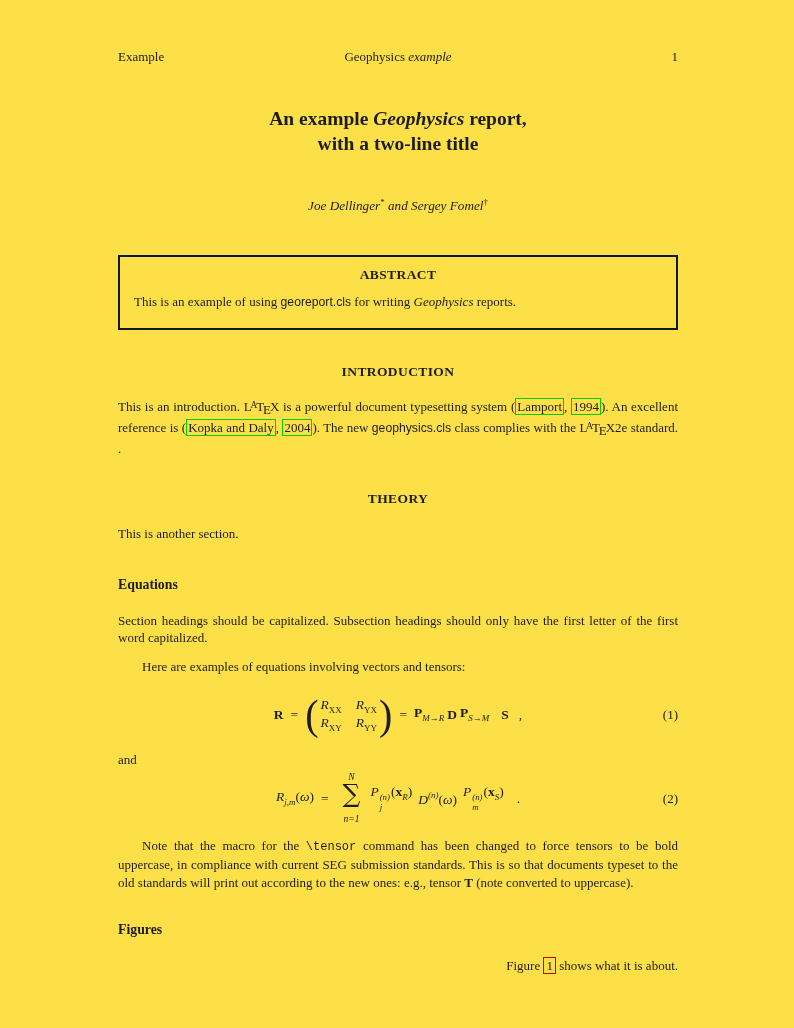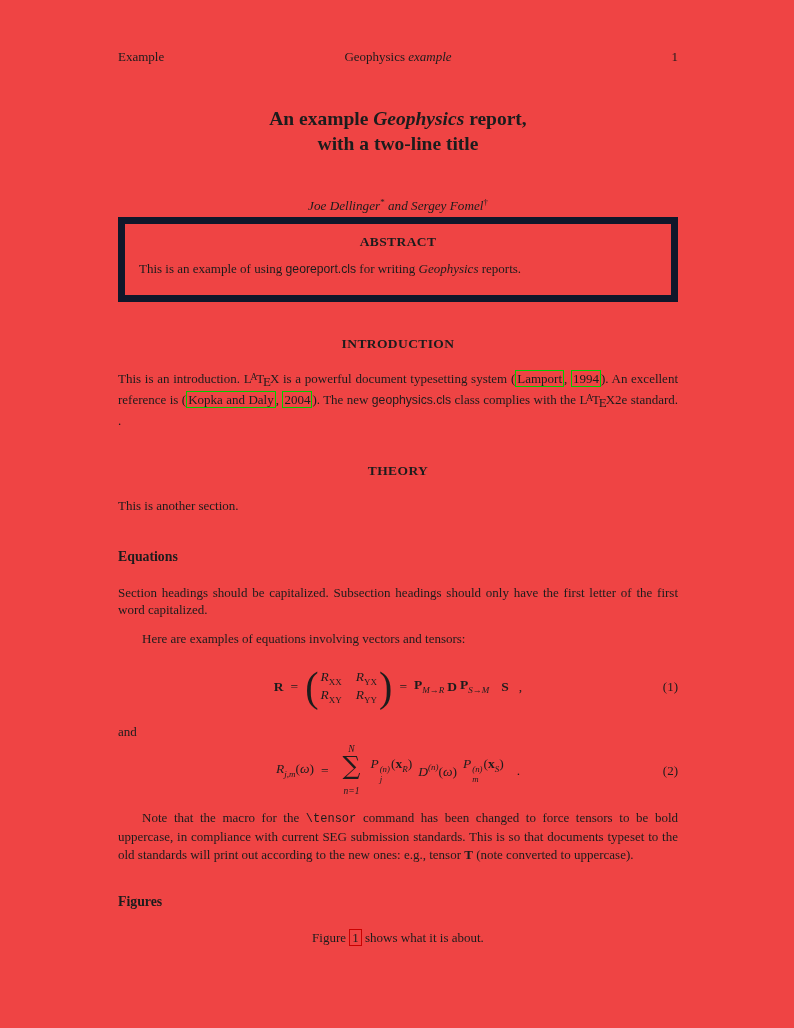--- a/index.html
+++ b/index.html
@@ -1,40 +1,40 @@
 <!DOCTYPE html>
 <html><head>
 <meta charset="utf-8">
 <style>
   html,body{margin:0;padding:0;background:#e8e8e8;}
   .page{
     position:relative;
     width:794px;height:1028px;
     margin:0 auto;
-    background:#ef4444;
+    background:#fde047;
     box-sizing:border-box;
     padding:48px 116px 0 118px;
     font-family:"Liberation Serif","DejaVu Serif",serif;
     font-size:13px;
     color:#1c1c1c;
     overflow:hidden;
   }
   
   .header{display:flex;align-items:baseline;font-size:13px;line-height:17px;}
   .h-left{flex:1;text-align:left;}
   .h-center{flex:0 0 auto;text-align:center;}
   .h-right{flex:1;text-align:right;}
   .it{font-style:italic;}
   
   .title{margin:41px 0 0;text-align:center;font-weight:bold;font-size:19.5px;line-height:25px;}
   
   .authors{margin:35px 0 0;text-align:center;font-style:italic;font-size:13.2px;line-height:23px;}
   .authors sup{font-size:9px;font-style:normal;}
   
-  .abstract{border:7px solid #0f172a;padding:9px 14px 16px 14px;}
+  .abstract{margin-top:38px;border:2px solid #0f172a;padding:9px 14px 16px 14px;}
   .abstract-heading{text-align:center;font-weight:bold;font-size:13.5px;letter-spacing:0.4px;line-height:18px;margin-bottom:9px;}
   .abstract-text{margin:0;text-align:justify;line-height:17.6px;}
   
   .sec-heading{margin:33px 0 0;text-align:center;font-weight:bold;font-size:13.5px;letter-spacing:0.4px;line-height:18px;}
   .subsec-heading{margin:33px 0 0;text-align:left;font-weight:bold;font-size:13.8px;line-height:18px;}
   .para{margin:16px 0 0;text-align:justify;line-height:17.6px;}
   .para.tight{margin-top:11px;}
   .indent{text-indent:24px;}
   
   .sf{font-family:"Liberation Sans","DejaVu Sans",sans-serif;font-size:12.2px;}
@@ -145,15 +145,15 @@
             <span>m</span>
           </span><span>(</span><span class="mb">x</span><sub class="ms mi">S</sub><span>)</span></span>
       <span class="punct">.</span>
     </span>
     <span class="eq-label">(2)</span>
   </div>
 
   <p class="para indent" style="margin-top:10px;"><span>Note that the macro for the </span><span class="tt">\tensor</span><span> command has been changed to force tensors to be bold uppercase, in compliance with current SEG submission standards. This is so that documents typeset to the old standards will print out according to the new ones: e.g., tensor </span><span class="bold">T</span><span> (note converted to uppercase).</span></p>
 
   <div class="subsec-heading" style="margin-top:30px;">Figures</div>
-  <p class="para" style="margin-top:18px;text-align:center;"><span>Figure </span><a class="figref" href="#">1</a><span> shows what it is about.</span></p>
+  <p class="para" style="margin-top:18px;text-align:right;"><span>Figure </span><a class="figref" href="#">1</a><span> shows what it is about.</span></p>
 
 </div>
 
 </body></html>

